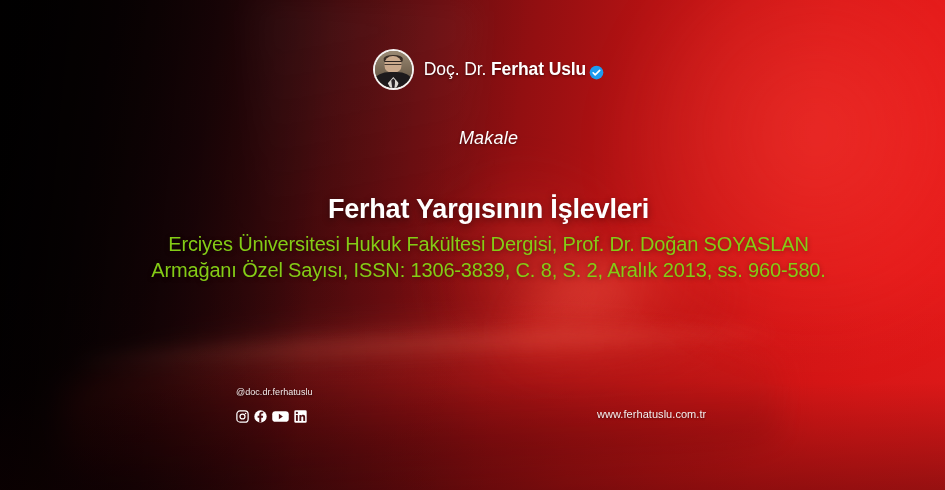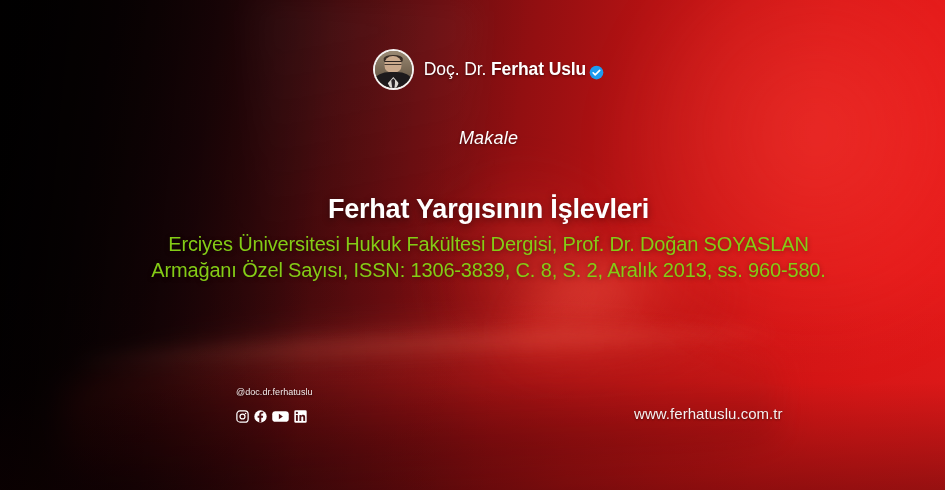--- a/index.html
+++ b/index.html
@@ -303,25 +303,24 @@
     gap: 5px;
   }
   .social-icons svg { display: block; }
 
   
   .website {
     position: absolute;
     left: 597px;
     top: 408px;
     color: #f6efef;
-    font-size: 15px;
+    font-size: 11px;
     letter-spacing: 0.05px;
     line-height: 12px;
     text-shadow: 0 1px 2px rgba(0,0,0,0.45);
-    margin-left: 37px;
   }
 </style>
 </head>
 <body>
 
 <div id="card">
 
   <div class="bg-base"></div>
   <div class="bg-mallet2"></div>
   <div class="bg-mallet"></div>

